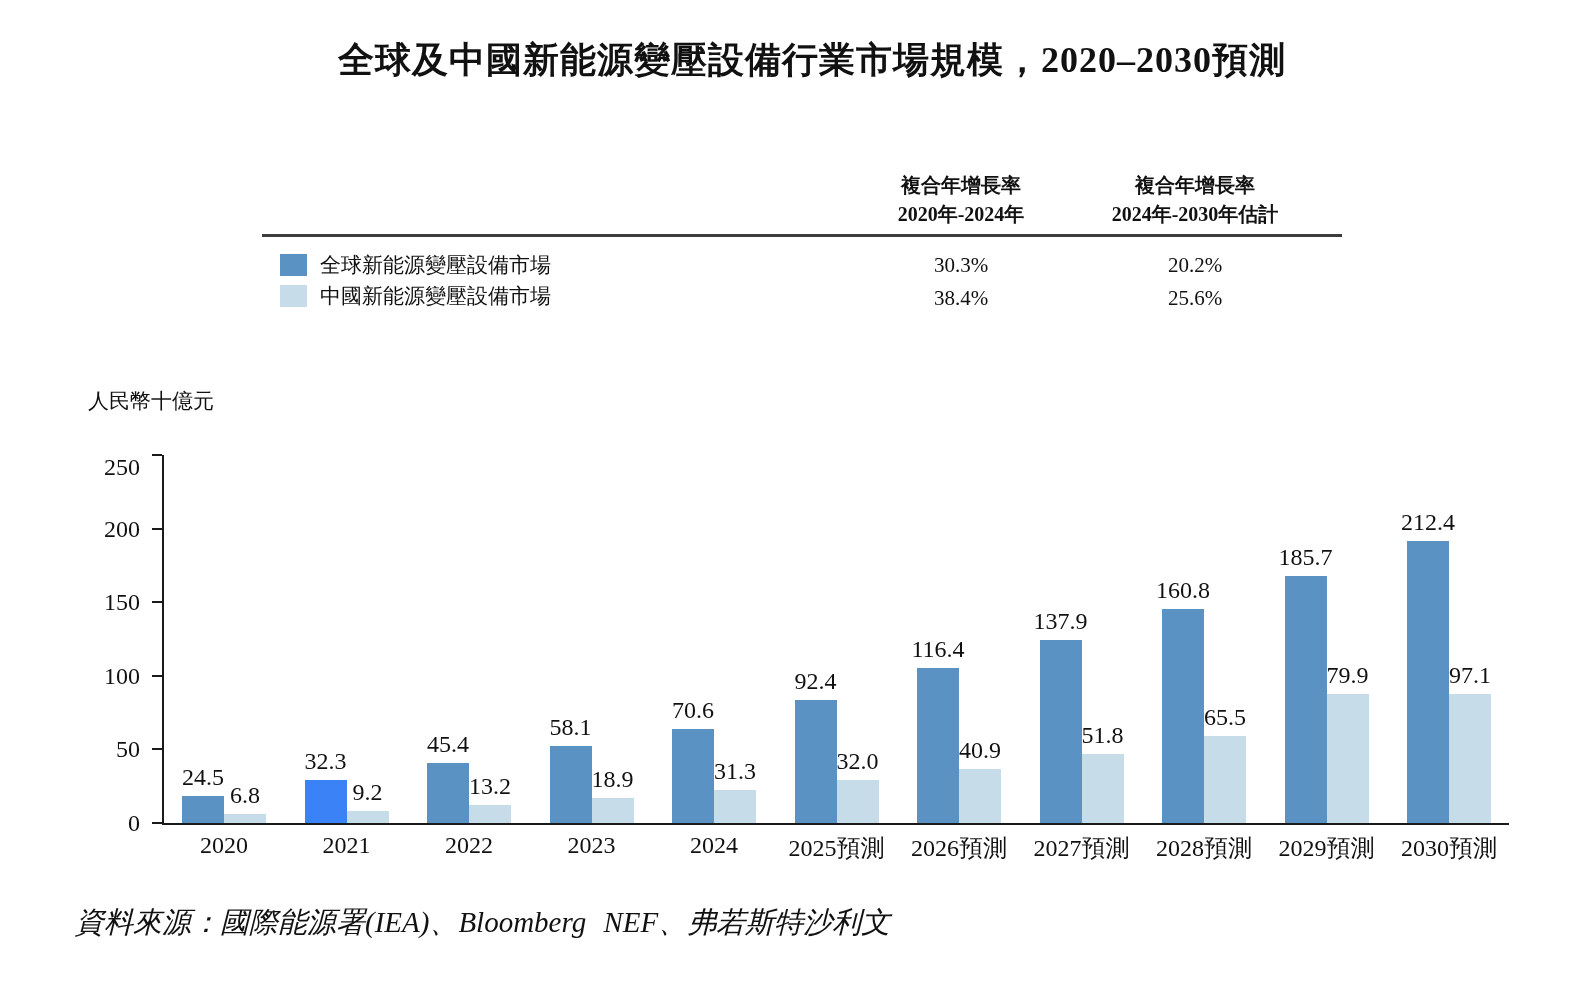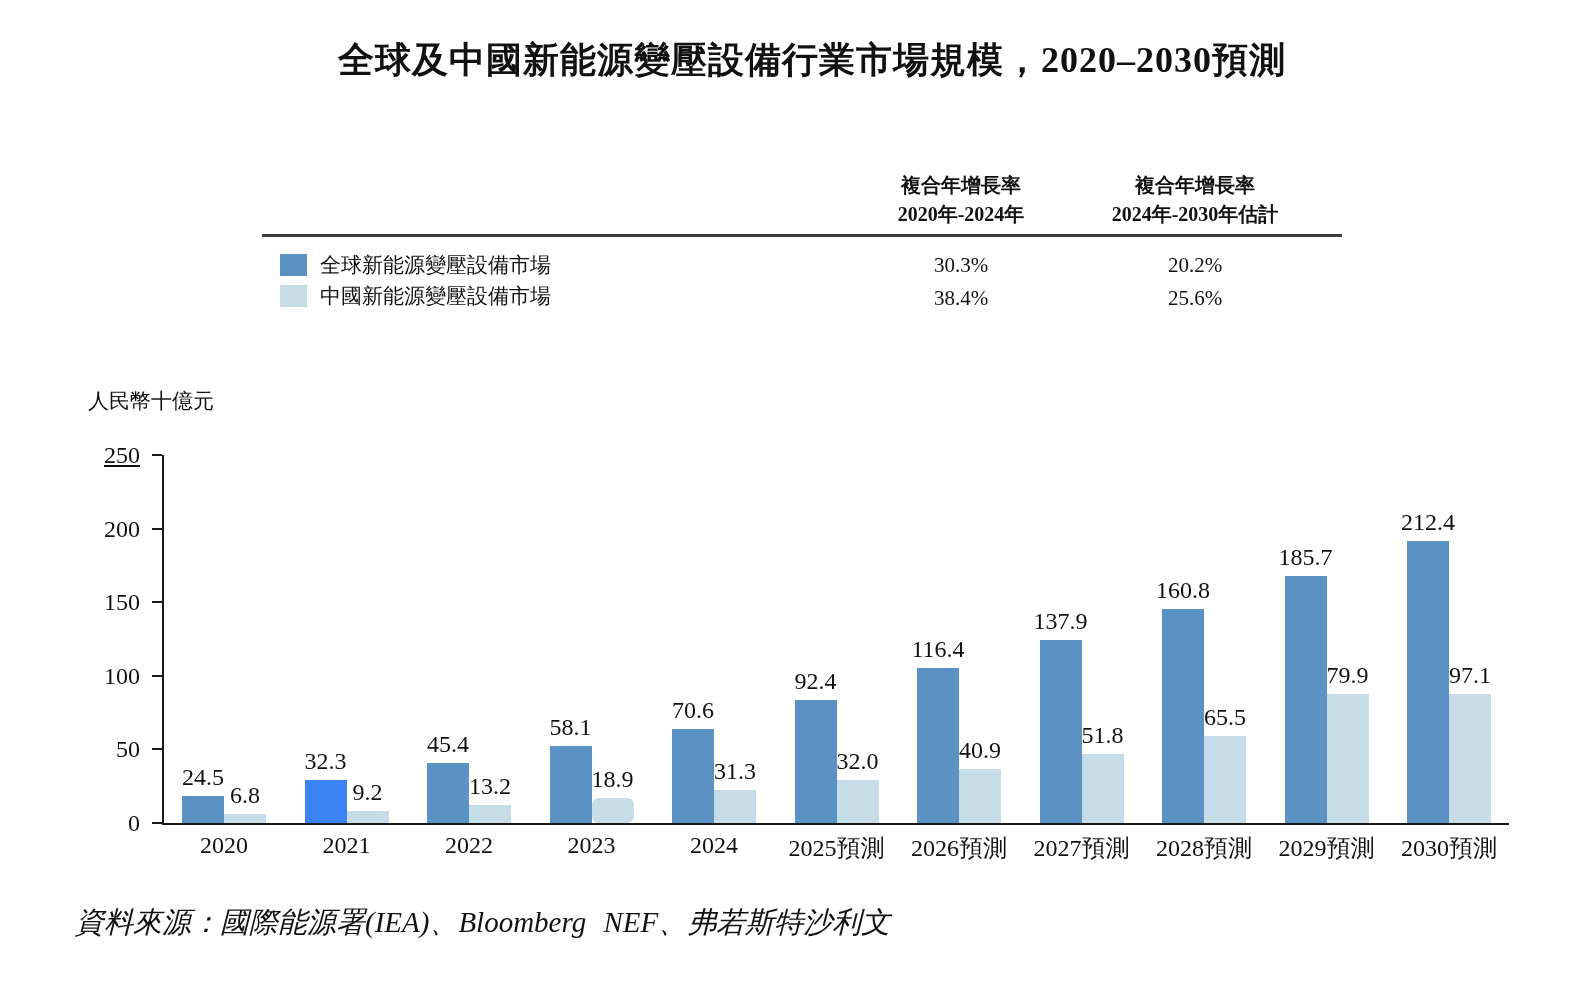--- a/index.html
+++ b/index.html
@@ -82,21 +82,21 @@
         <div class="tick-label" style="bottom: 0px;">0</div>
         <div class="tick" style="bottom: 72.6px;"></div>
         <div class="tick-label" style="bottom: 73.6px;">50</div>
         <div class="tick" style="bottom: 146.2px;"></div>
         <div class="tick-label" style="bottom: 147.2px;">100</div>
         <div class="tick" style="bottom: 219.8px;"></div>
         <div class="tick-label" style="bottom: 220.8px;">150</div>
         <div class="tick" style="bottom: 293.4px;"></div>
         <div class="tick-label" style="bottom: 294.4px;">200</div>
         <div class="tick" style="bottom: 367px;"></div>
-        <div class="tick-label" style="bottom: 368px; text-decoration: underline;">250</div>
+        <div class="tick-label" style="bottom: 356px;">250</div>
       </div>
     <div class="bars" id="bars">
         <div class="bar-group">
           <div class="bar" style="height: 27px; background: rgb(91, 146, 196);">
             <div class="bar-label">24.5</div>
           </div>
           <div class="bar" style="height: 9.044px; background: rgb(198, 220, 233);">
             <div class="bar-label">6.8</div>
           </div>
           <div class="x-label">2020</div>
@@ -116,21 +116,21 @@
           </div>
           <div class="bar" style="height: 17.556px; background: rgb(198, 220, 233);">
             <div class="bar-label">13.2</div>
           </div>
           <div class="x-label">2022</div>
         </div>
         <div class="bar-group">
           <div class="bar" style="height: 77.273px; background: rgb(91, 146, 196);">
             <div class="bar-label">58.1</div>
           </div>
-          <div class="bar" style="height: 25.137px; background: rgb(198, 220, 233); border-radius: 7px;">
+          <div class="bar" style="height: 25.137px; background: rgb(198, 220, 233);">
             <div class="bar-label">18.9</div>
           </div>
           <div class="x-label">2023</div>
         </div>
         <div class="bar-group">
           <div class="bar" style="height: 93.898px; background: rgb(91, 146, 196);">
             <div class="bar-label">70.6</div>
           </div>
           <div class="bar" style="height: 32.984px; background: rgb(198, 220, 233);">
             <div class="bar-label">31.3</div>

